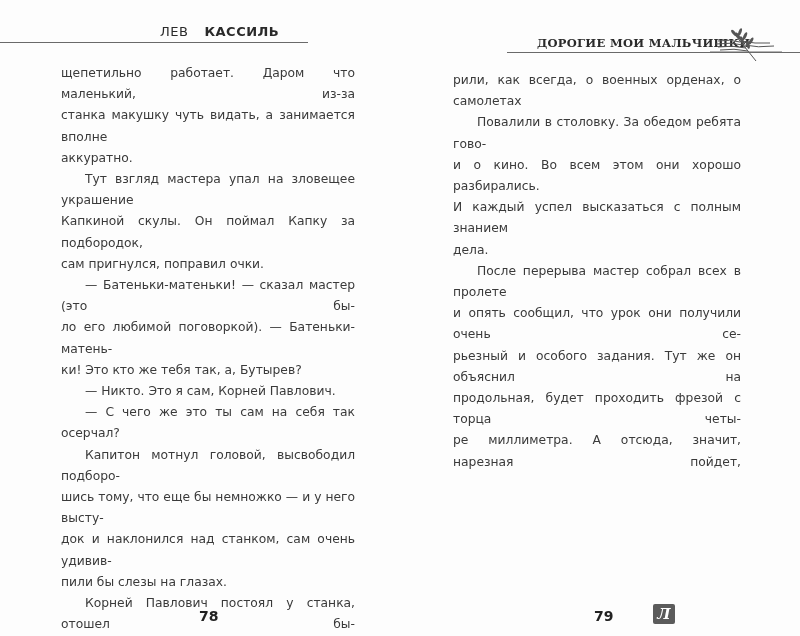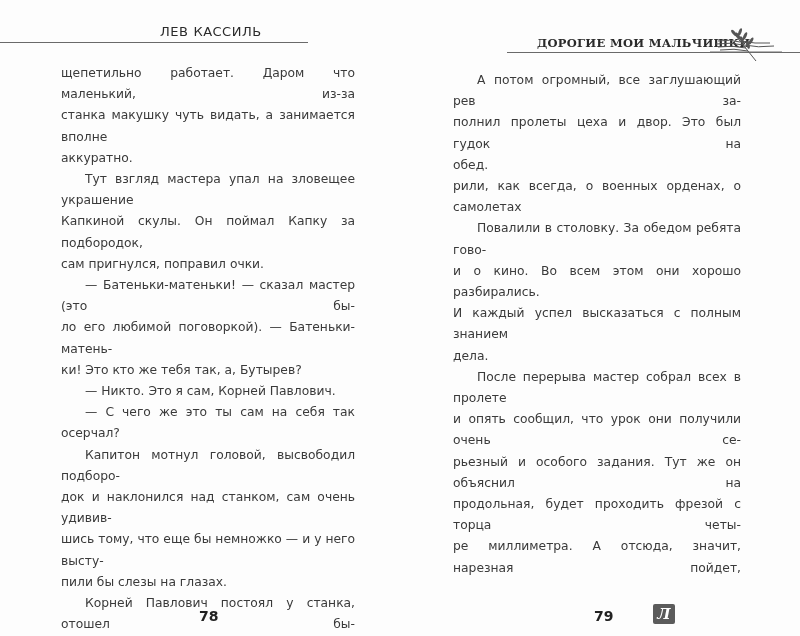--- a/index.html
+++ b/index.html
@@ -12,22 +12,22 @@
     }
     .page { position: absolute; top: 0; height: 636px; }
     .page.left { left: 0; width: 400px; }
     .page.right { left: 400px; width: 400px; }
 
     .running-head {
       position: absolute; top: 24px; font-size: 13px; letter-spacing: 0.5px;
       color: #2a2a2a;
     }
     .left .running-head { left: 160px; }
-    .left .running-head .first { font-weight: normal; margin-right: 5px; }
-    .left .running-head .last { font-weight: normal; }
+    .left .running-head .first { font-weight: normal; margin-right: 16px; }
+    .left .running-head .last { font-weight: bold; }
     .right .running-head {
       left: 137px; top: 36px; font-family: "DejaVu Serif", serif; font-weight: bold; font-size: 11.5px;
       letter-spacing: 0.3px;
     }
     .head-rule { position: absolute; height: 1px; background: #6a6a6a; }
     .left .head-rule { left: 0; width: 308px; top: 42px; }
     .right .head-rule { left: 107px; width: 293px; top: 52px; }
 
     .ornament { position: absolute; left: 710px; top: 27px; width: 72px; height: 38px; }
 
@@ -79,41 +79,36 @@
         <span class="line last">ки! Это кто же тебя так, а, Бутырев?</span>
       </p>
       <p>
         <span class="line last" style="text-indent: 24px;">— Никто. Это я сам, Корней Павлович.</span>
       </p>
       <p>
         <span class="line last" style="text-indent: 24px;">— С чего же это ты сам на себя так осерчал?</span>
       </p>
       <p>
         <span class="line" style="text-indent: 24px;">Капитон мотнул головой, высвободил подборо-</span>
+        <span class="line">шись тому, что еще бы немножко — и у него высту-</span>
         <span class="line">док и наклонился над станком, сам очень удивив-</span>
-        <span class="line">шись тому, что еще бы немножко — и у него высту-</span>
         <span class="line last">пили бы слезы на глазах.</span>
       </p>
       <p>
         <span class="line" style="text-indent: 24px;">Корней Павлович постоял у станка, отошел бы-</span>
         <span class="line">ло, опять вернулся. Капка видел, что мастер хочет</span>
       </p>
     </div>
   <div class="page-num">78</div>
 </div>
 
 <div class="page right">
   <div class="running-head">ДОРОГИЕ МОИ МАЛЬЧИШКИ</div>
   <div class="head-rule"></div>
   <div class="text" id="right-text">
-      <p>
-        <span class="line" style="text-indent: 24px;">А потом огромный, все заглушающий рев за-</span>
-        <span class="line">полнил пролеты цеха и двор. Это был гудок на</span>
-        <span class="line last">обед.</span>
-      </p>
       <p>
         <span class="line">рили, как всегда, о военных орденах, о самолетах</span>
         <span class="line" style="text-indent: 24px;">Повалили в столовку. За обедом ребята гово-</span>
         <span class="line">и о кино. Во всем этом они хорошо разбирались.</span>
         <span class="line">И каждый успел высказаться с полным знанием</span>
         <span class="line last">дела.</span>
       </p>
       <p>
         <span class="line" style="text-indent: 24px;">После перерыва мастер собрал всех в пролете</span>
         <span class="line">и опять сообщил, что урок они получили очень се-</span>

